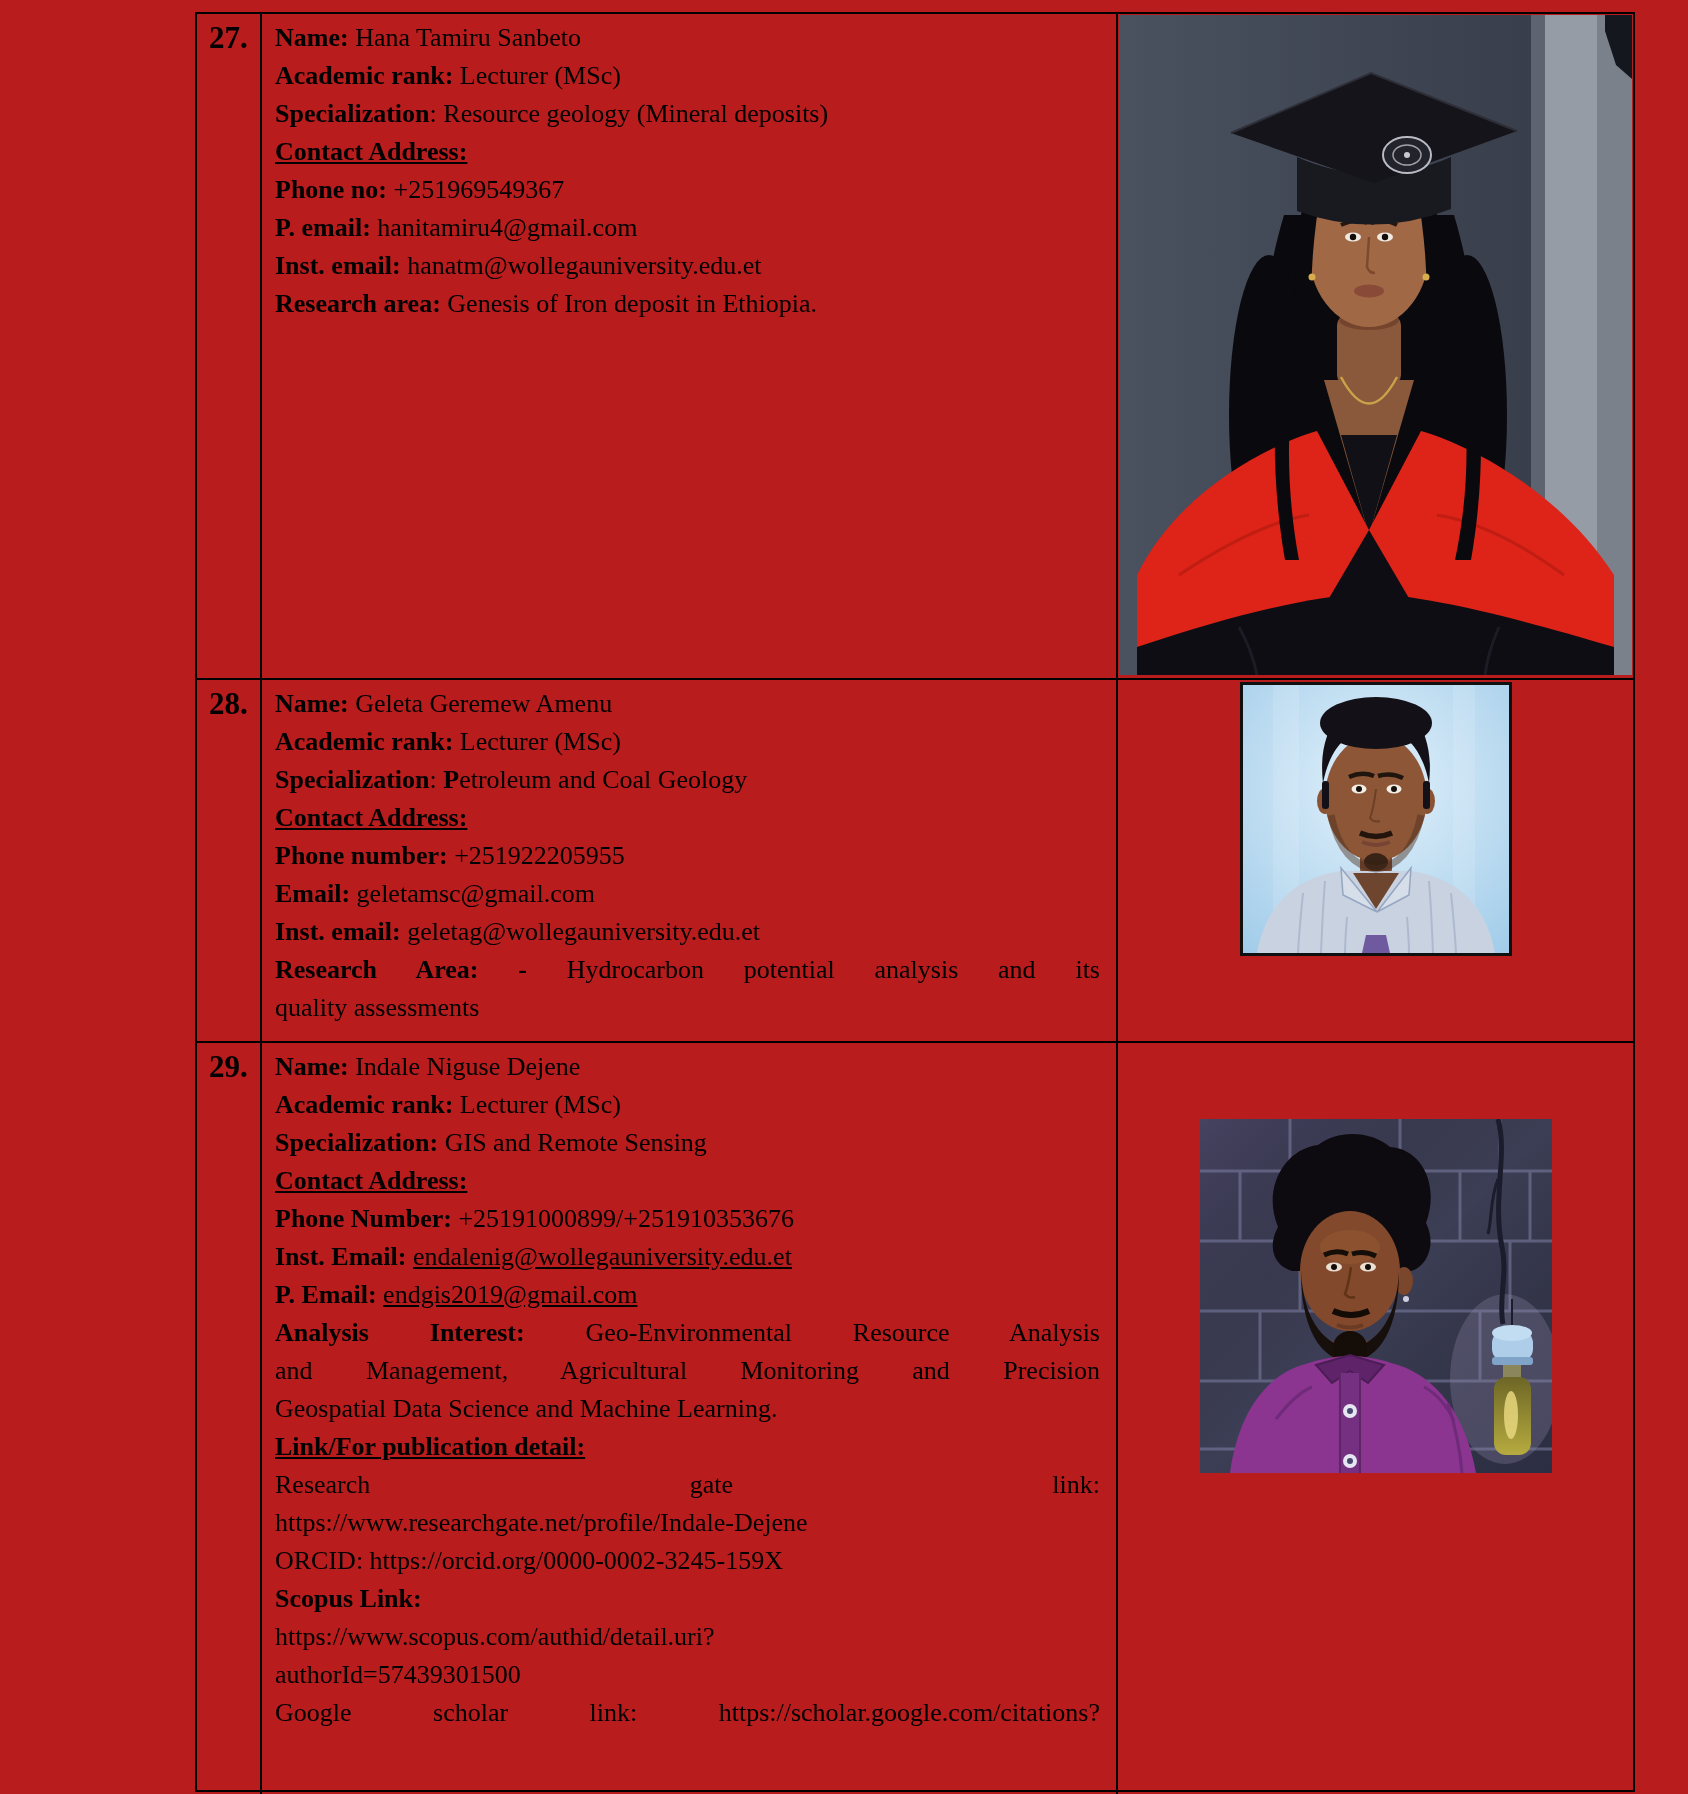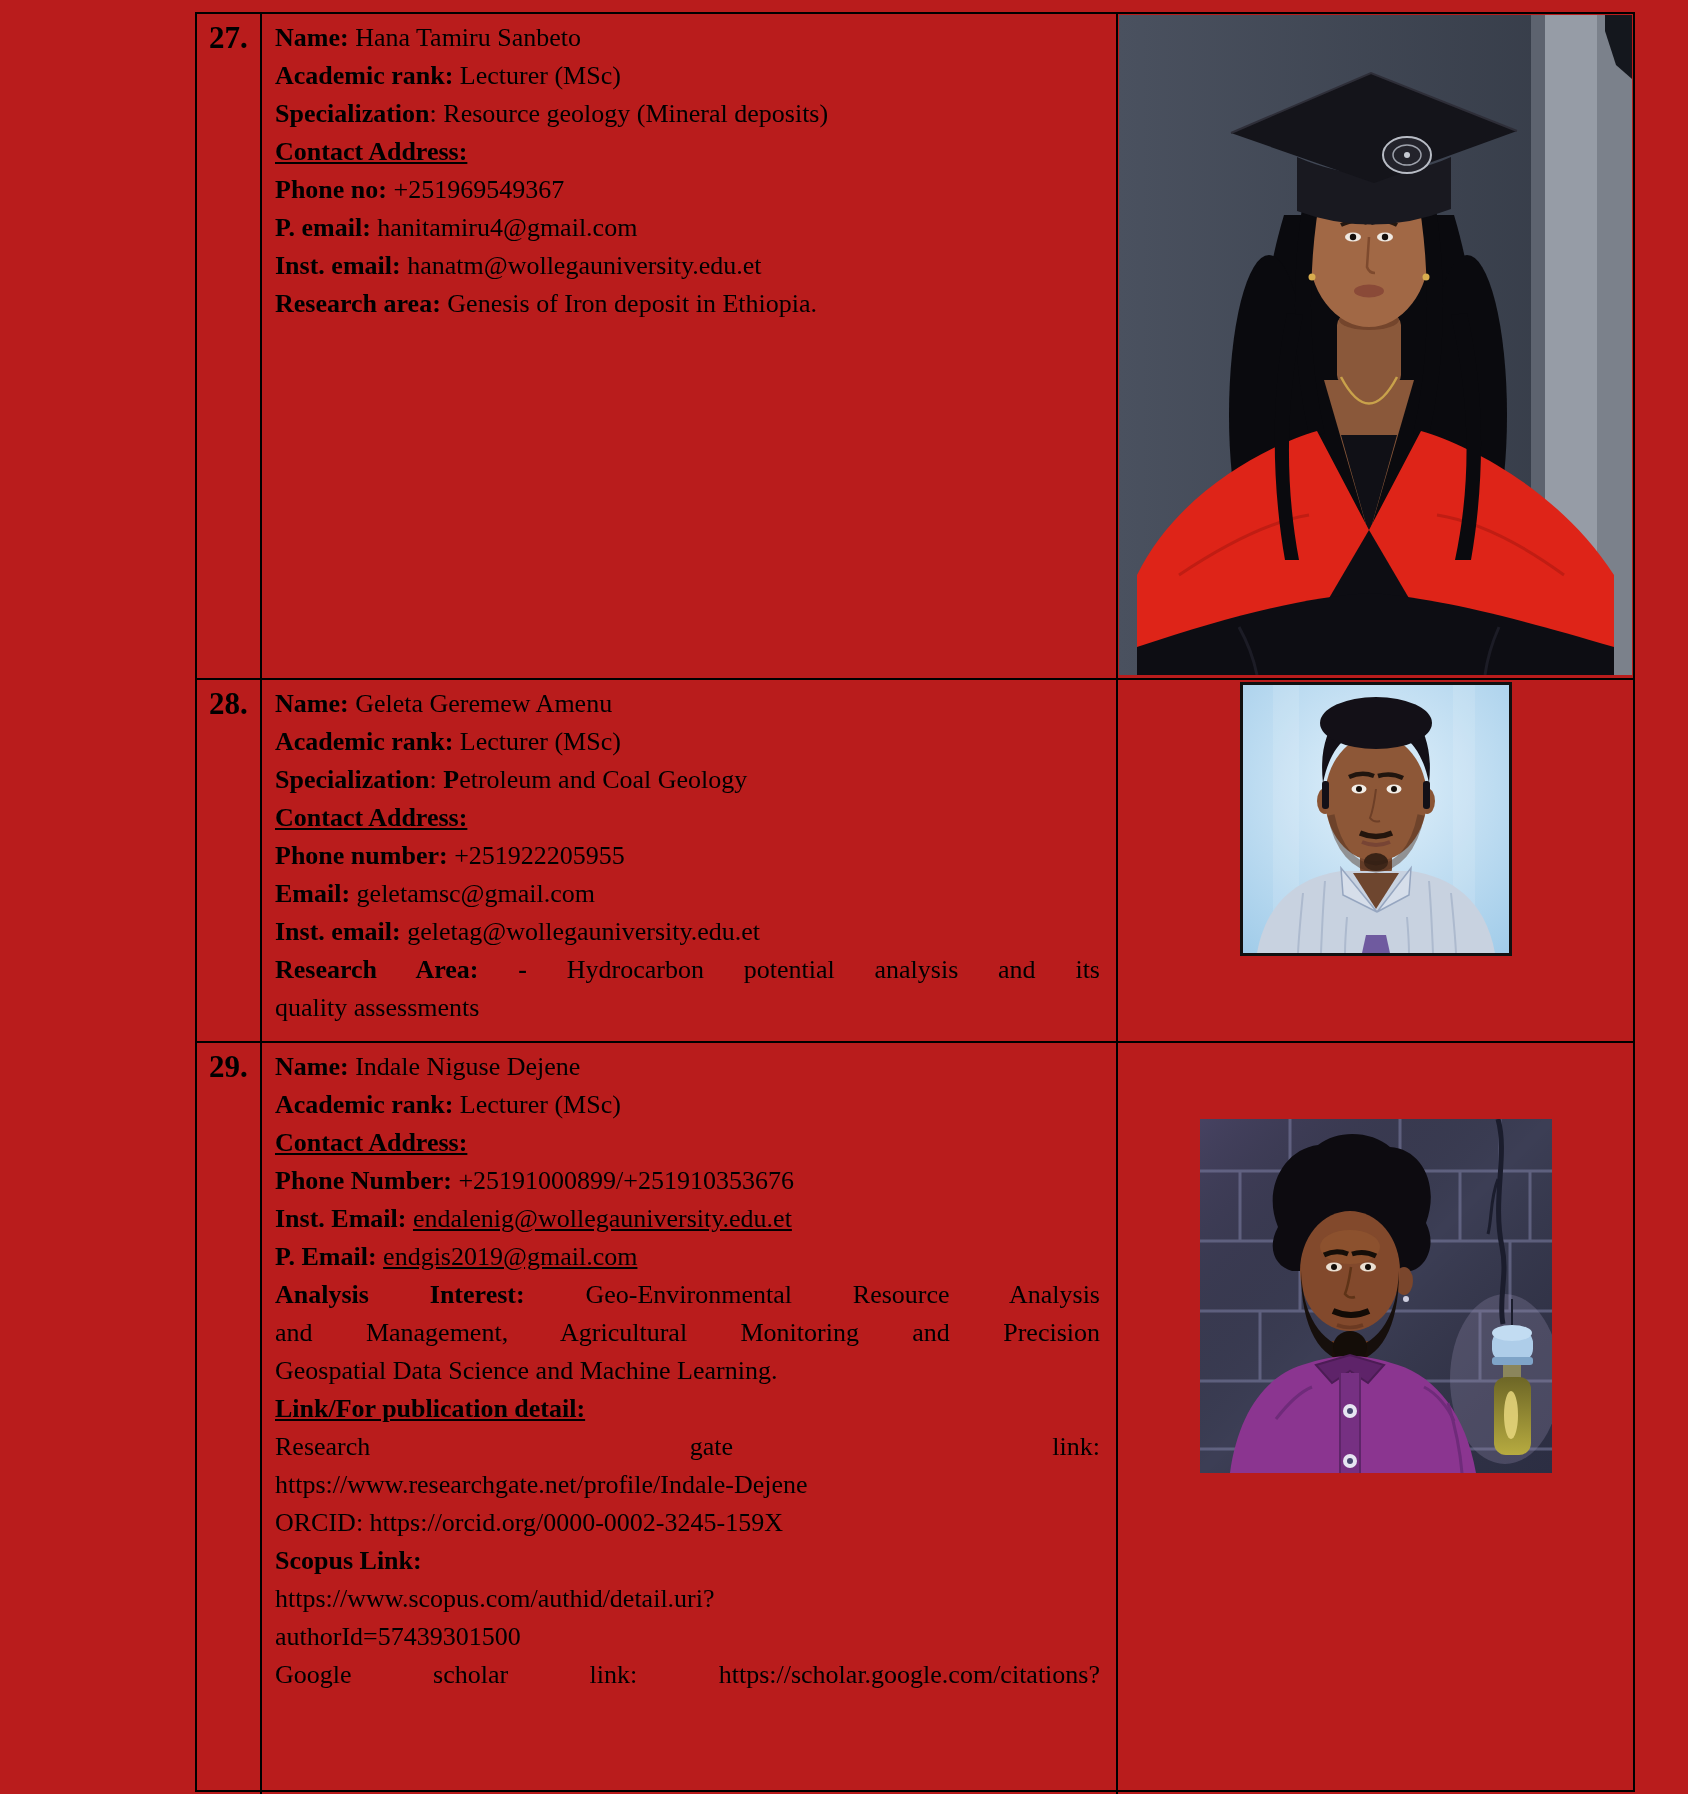--- a/index.html
+++ b/index.html
@@ -187,20 +187,21 @@
         </div>
       </div>
     </div>
 
     <div class="row r3">
       <div class="cell num br">29.</div>
       <div class="cell details br">
         <div class="lines">
             <div class="line"><span class="b">Name:</span><span> Indale Niguse Dejene</span></div>
             <div class="line"><span class="b">Academic rank:</span><span> Lecturer (MSc)</span></div>
+            <div class="line"><span class="b">Specialization:</span><span> GIS and Remote Sensing</span></div>
             <div class="line"><span class="b u">Contact Address:</span></div>
             <div class="line"><span class="b">Phone Number:</span><span> +25191000899/+251910353676</span></div>
             <div class="line"><span class="b">Inst. Email:</span><span> </span><span class="u">endalenig@wollegauniversity.edu.et</span></div>
             <div class="line"><span class="b">P. Email:</span><span> </span><span class="u">endgis2019@gmail.com</span></div>
             <div class="line j"><span class="b">Analysis Interest:</span><span> Geo-Environmental Resource Analysis</span></div>
             <div class="line j"><span>and Management, Agricultural Monitoring and Precision</span></div>
             <div class="line"><span>Geospatial Data Science and Machine Learning.</span></div>
             <div class="line"><span class="b u">Link/For publication detail:</span></div>
             <div class="line j"><span>Research gate link:</span></div>
             <div class="line"><span>https://www.researchgate.net/profile/Indale-Dejene</span></div>

